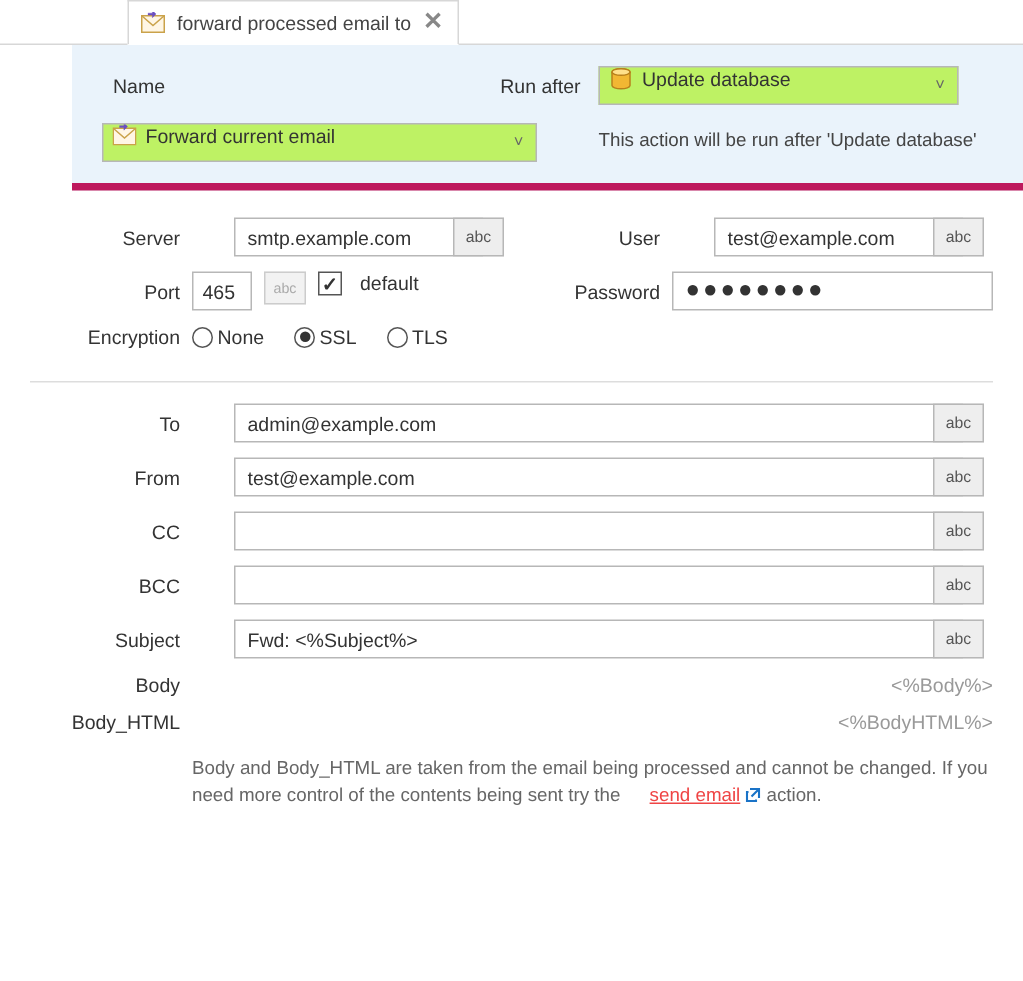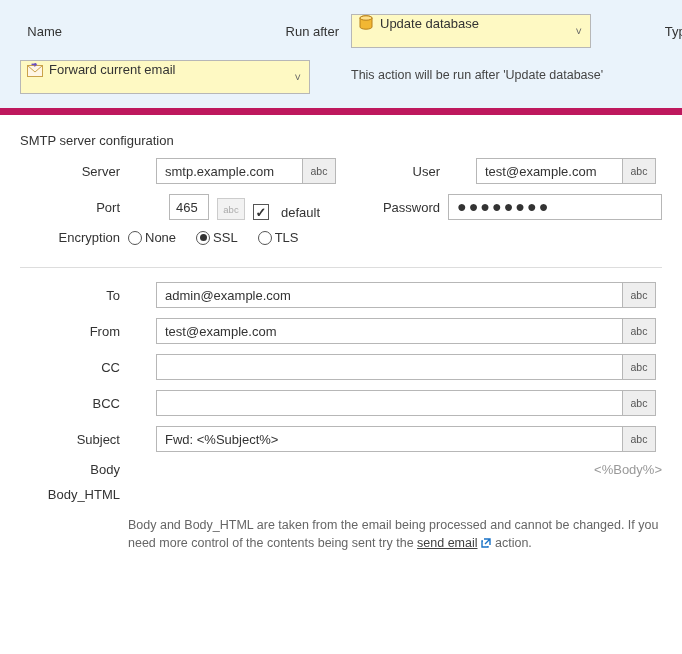--- a/index.html
+++ b/index.html
@@ -40,46 +40,47 @@
     font-weight: bold;
     font-size: 16px;
     line-height: 1;
     cursor: pointer;
   }
   .envelope-icon svg { display:block; }
 
   
   .header-panel {
     background: #eaf3fb;
-    border-bottom: 7px solid #be185d;
+    border-bottom: 5px solid #be185d;
     padding: 14px 20px 14px 20px;
     display: grid;
     grid-template-columns: 42px 265px 70px 260px;
     grid-template-rows: auto auto;
     column-gap: 12px;
     row-gap: 12px;
     align-items: center;
+    margin-left: 48px;
   }
   .hdr-label { text-align: right; color: #333; font-size: 13px; white-space: nowrap;}
   .text-input {
     border: 1px solid #b7b7b7;
     background: #fff;
     height: 26px;
     padding: 0 8px;
     font-size: 13px;
     width: 250px;
     color:#333;
   }
   .dropdown {
     border: 1px solid #b7b7b7;
-    background: #fef9c3;
+    background: #bef264;
     height: 26px;
     display: flex;
-    align-items: flex-end;
-    padding: 16px 6px;
+    align-items: flex-start;
+    padding: 0 6px;
     position: relative;
     cursor: pointer;
   }
   .dropdown.wide { width: 290px; }
   .dropdown .dd-label { flex: 1; font-size: 13px; color:#333; margin-left:6px;}
   .dd-chevron {
     position: absolute; right: 8px; top: 50%; transform: translateY(-50%);
     color: #666; font-size: 11px;
   }
   .db-icon {
@@ -118,21 +119,21 @@
   .abc-btn {
     width:34px; height:26px;
     border:1px solid #b7b7b7;
     background:#eee;
     font-size:10.5px;
     display:flex; align-items:center; justify-content:center;
     color:#555;
     cursor:pointer;
   }
   .port-row {
-    display:flex; align-items:flex-end; gap:8px;margin-left:41px;
+    display:flex; align-items:flex-start; gap:8px;
   }
   .port-input {
     width:40px; border:1px solid #b7b7b7; height:26px; padding:0 6px; font-size:13px; text-align:left; color:#333;
   }
   .port-abc {
     width:28px; height:22px; font-size:9.5px;
     border:1px solid #ccc; background:#f2f2f2; color:#aaa;
     display:flex; align-items:center; justify-content:center;
   }
   .checkbox-visual {
@@ -174,28 +175,41 @@
     column-gap: 8px;
     row-gap: 10px;
     align-items:center;
   }
   .readonly-val { color:#999; font-size:13px;text-align:right; }
   .note {
     grid-column: 2 / span 2;
     color:#666; font-size:12.5px; line-height:1.45;
     margin-top:4px;
   }
-  .note a { color:#404040; text-decoration: underline; cursor:pointer;}
+  .note a { color:#ef4444; text-decoration: underline; cursor:pointer;margin-left:16px;}
   .ext-link-icon { display:inline-block; vertical-align:-2px; margin-left:2px;}
 </style>
 </head>
 <body>
 
 <div class="page">
 
+  <div class="tab-strip">
+    <div class="tab">
+      <span class="envelope-icon">
+        <svg width="16" height="14" viewBox="0 0 16 14">
+          <rect x="0.5" y="2.5" width="15" height="11" fill="#fff6e5" stroke="#caa24a"></rect>
+          <polyline points="0.5,2.5 8,9 15.5,2.5" fill="none" stroke="#caa24a"></polyline>
+          <polyline points="6,3 11,3 11,0 15,4 11,8 11,5 6,5" fill="#6b4fc1" stroke="#6b4fc1" stroke-width="0.5" transform="translate(1,-1) scale(0.6)"></polyline>
+        </svg>
+      </span>
+      <span>forward processed email to</span>
+      <span class="close">✕</span>
+    </div>
+  </div>
 
   <div class="header-panel">
     <div class="hdr-label">Name</div>
 
     <div class="hdr-label">Run after</div>
     <div class="dropdown wide" style="width:240px">
       <span class="db-icon">
         <svg width="14" height="16" viewBox="0 0 14 16">
           <ellipse cx="7" cy="3" rx="6" ry="2.2" fill="#f2b733" stroke="#b8801b"></ellipse>
           <path d="M1 3 v9 a6 2.2 0 0 0 12 0 V3" fill="#f2b733" stroke="#b8801b"></path>
@@ -216,21 +230,20 @@
         </svg>
       </span>
       <span class="dd-label">Forward current email</span>
       <span class="dd-chevron">˅</span>
     </div>
 
     <div class="helper-note">This action will be run after 'Update database'</div>
   </div>
 
   <div class="section">
-    <h3>SMTP server configuration</h3>
 
     <div class="form-grid">
       <div class="flabel">Server</div>
       <input class="field-input" value="smtp.example.com" style="">
       <div class="abc-btn">abc</div>
 
       <div class="flabel">User</div>
       <input class="field-input" value="test@example.com" style="">
       <div class="abc-btn">abc</div>
 
@@ -284,20 +297,21 @@
     <div class="abc-btn">abc</div>
 
     <div class="flabel">Subject</div>
     <input class="field-input" value="Fwd: &lt;%Subject%&gt;" style="">
     <div class="abc-btn">abc</div>
 
     <div class="flabel">Body</div>
     <div class="readonly-val" style="grid-column:2 / span 2">&lt;%Body%&gt;</div>
 
     <div class="flabel">Body_HTML</div>
+    <div class="readonly-val" style="grid-column:2 / span 2">&lt;%BodyHTML%&gt;</div>
 
     <div></div>
     <div class="note">
       <span>Body and Body_HTML are taken from the email being processed and cannot be changed. If you need more control of the contents being sent try the </span><a><span>send email</span><span class="ext-link-icon"><svg width="12" height="12" viewBox="0 0 12 12">
               <path d="M4 2h6v6M10 2L5 7" stroke="#1a73c7" stroke-width="1.4" fill="none"></path>
               <path d="M8 9v1H2V4h1" stroke="#1a73c7" stroke-width="1.4" fill="none"></path>
             </svg></span></a><span> action.</span>
     </div>
   </div>
 

